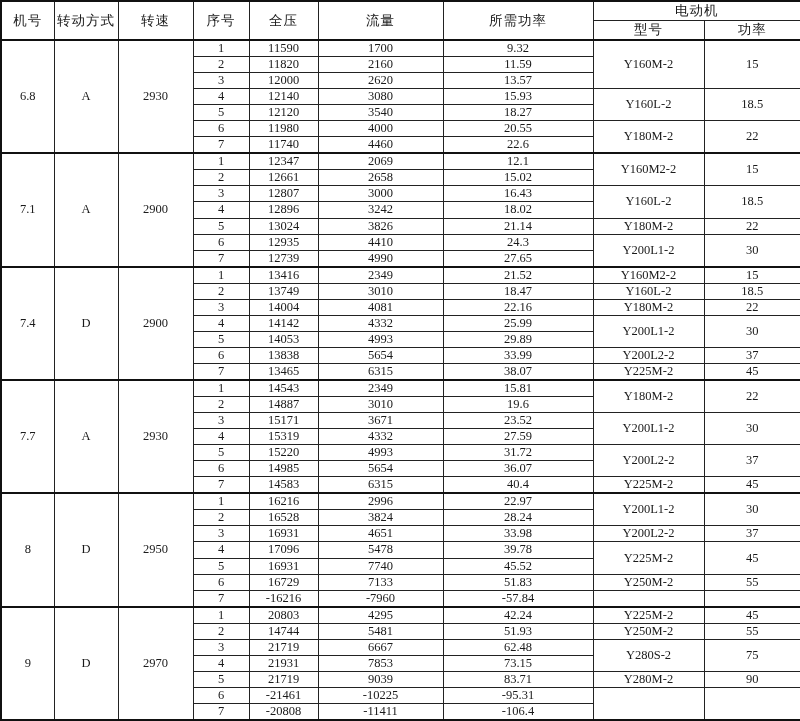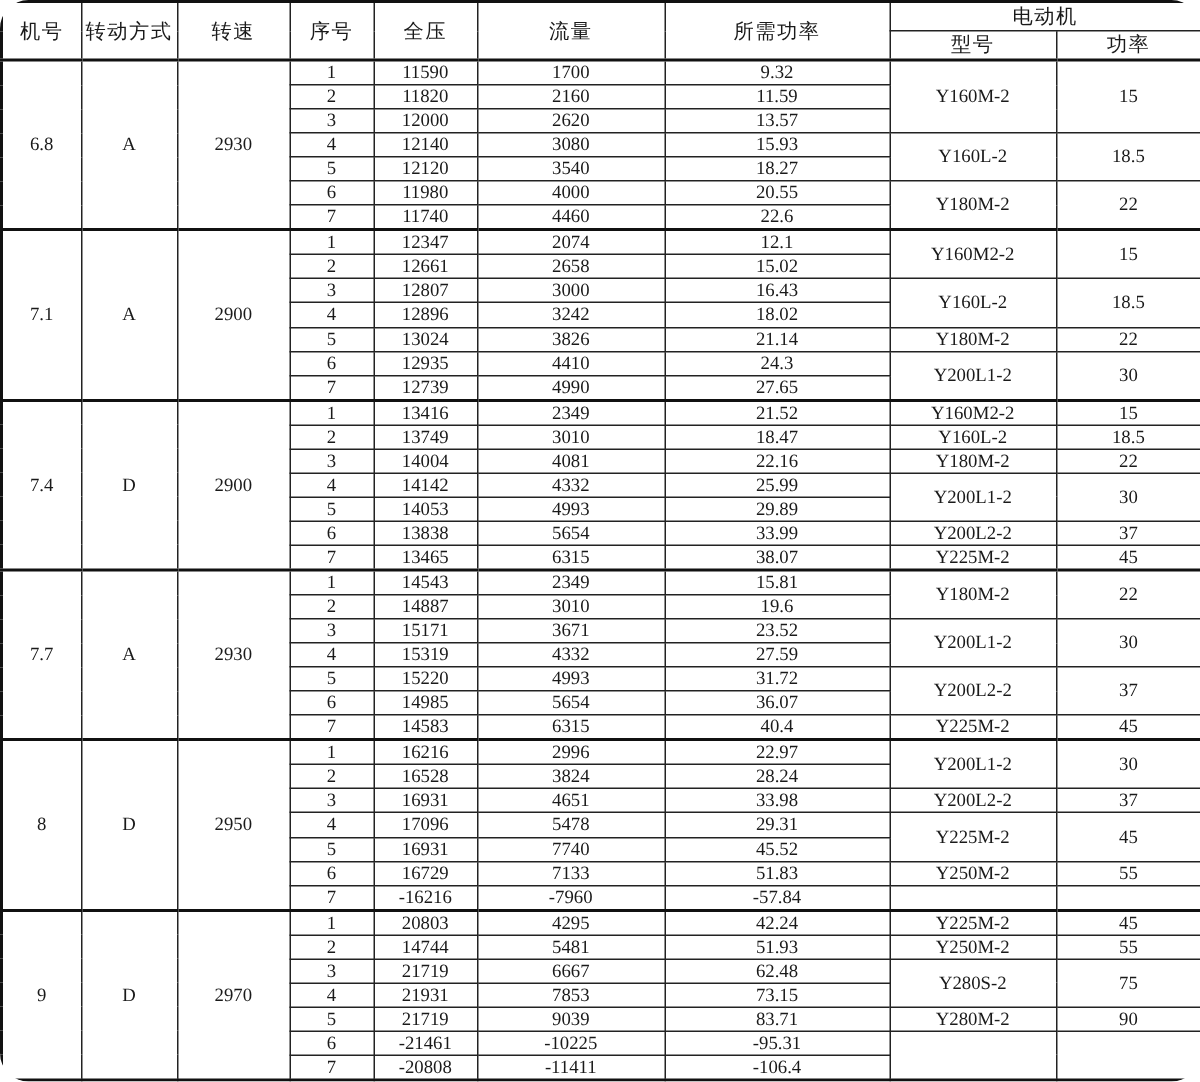--- a/index.html
+++ b/index.html
@@ -5,21 +5,20 @@
   html, body {
     margin: 0;
     padding: 0;
     background: #ffffff;
   }
   .sheet {
     width: 800px;
     height: 721px;
     overflow: hidden;
     background: #fff;
-    border-radius: 19px;
   }
   table.fan-table {
     border-collapse: collapse;
     table-layout: fixed;
     width: 800px;
     height: 721px;
     background: #fff;
     color: #1a1a1a;
     font-family: "Liberation Serif", "DejaVu Serif", serif;
     border: 2px solid #111;
@@ -129,21 +128,21 @@
           <td>11740</td>
           <td>4460</td>
           <td>22.6</td>
         </tr>
         <tr class="block-start">
           <td rowspan="7">7.1</td>
           <td rowspan="7">A</td>
           <td rowspan="7">2900</td>
           <td>1</td>
           <td>12347</td>
-          <td>2074</td>
+          <td>2069</td>
           <td>12.1</td>
           <td rowspan="2">Y160M2-2</td>
           <td rowspan="2">15</td>
         </tr>
         <tr>
           <td>2</td>
           <td>12661</td>
           <td>2658</td>
           <td>15.02</td>
         </tr>
@@ -315,21 +314,21 @@
           <td>16931</td>
           <td>4651</td>
           <td>33.98</td>
           <td>Y200L2-2</td>
           <td>37</td>
         </tr>
         <tr>
           <td>4</td>
           <td>17096</td>
           <td>5478</td>
-          <td>29.31</td>
+          <td>39.78</td>
           <td rowspan="2">Y225M-2</td>
           <td rowspan="2">45</td>
         </tr>
         <tr>
           <td>5</td>
           <td>16931</td>
           <td>7740</td>
           <td>45.52</td>
         </tr>
         <tr>

